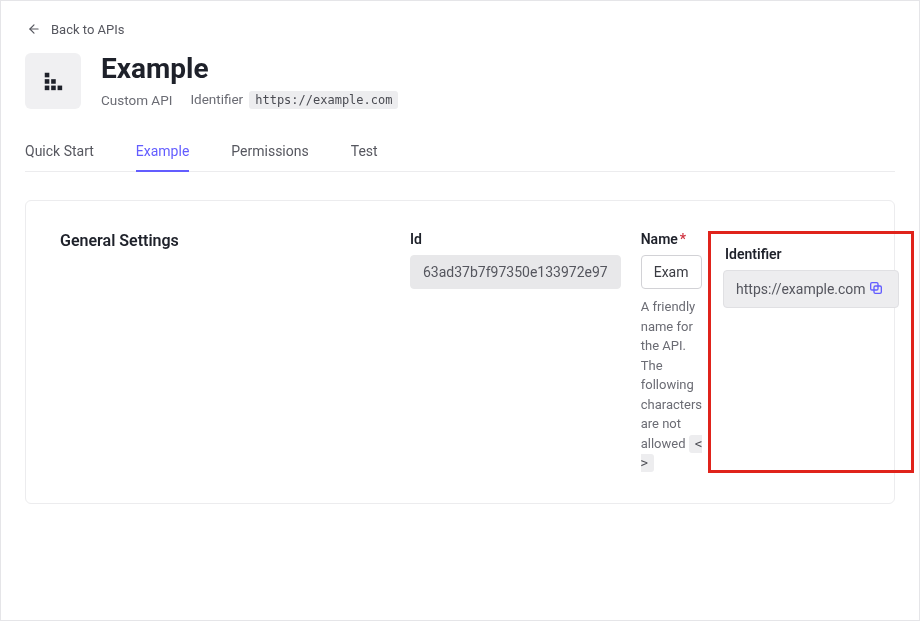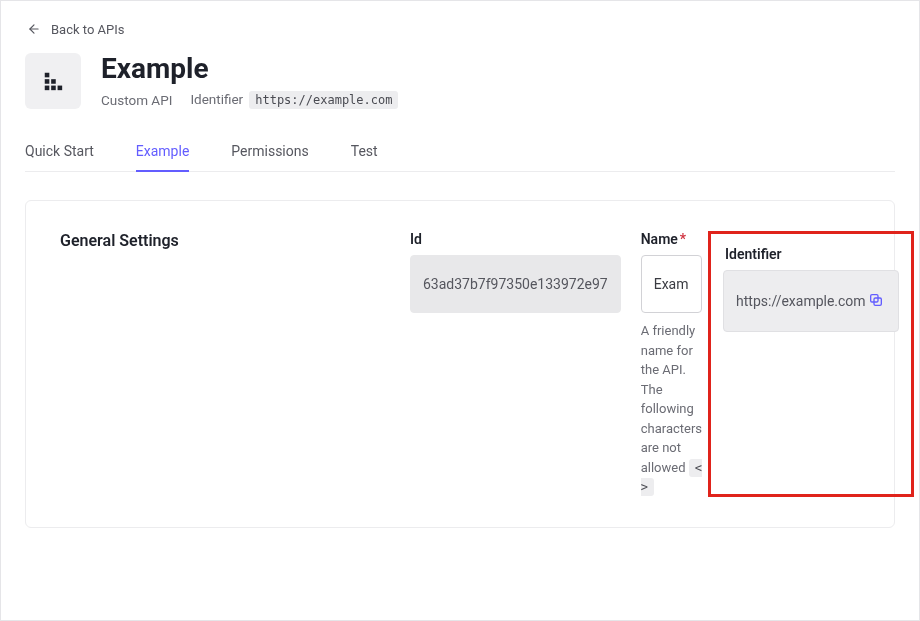--- a/index.html
+++ b/index.html
@@ -127,21 +127,21 @@
       font-weight: 600;
       color: #1e212a;
       margin-bottom: 8px;
       display: block;
     }
     .required-star { color: #d03340; margin-left: 2px; }
     .field-input, .field-input-readonly, .field-input-copy {
       width: 100%;
       font-size: 14px;
       border-radius: 4px;
-      padding: 20px 12px;
+      padding: 8px 12px;
       border: 1px solid #d2d2d6;
       background: #fff;
       color: #3a3b42;
       font-family: inherit;
     }
     .field-input-readonly {
       background: #e8e8ea;
       border: 1px solid #e8e8ea;
       color: #55565e;
     }

